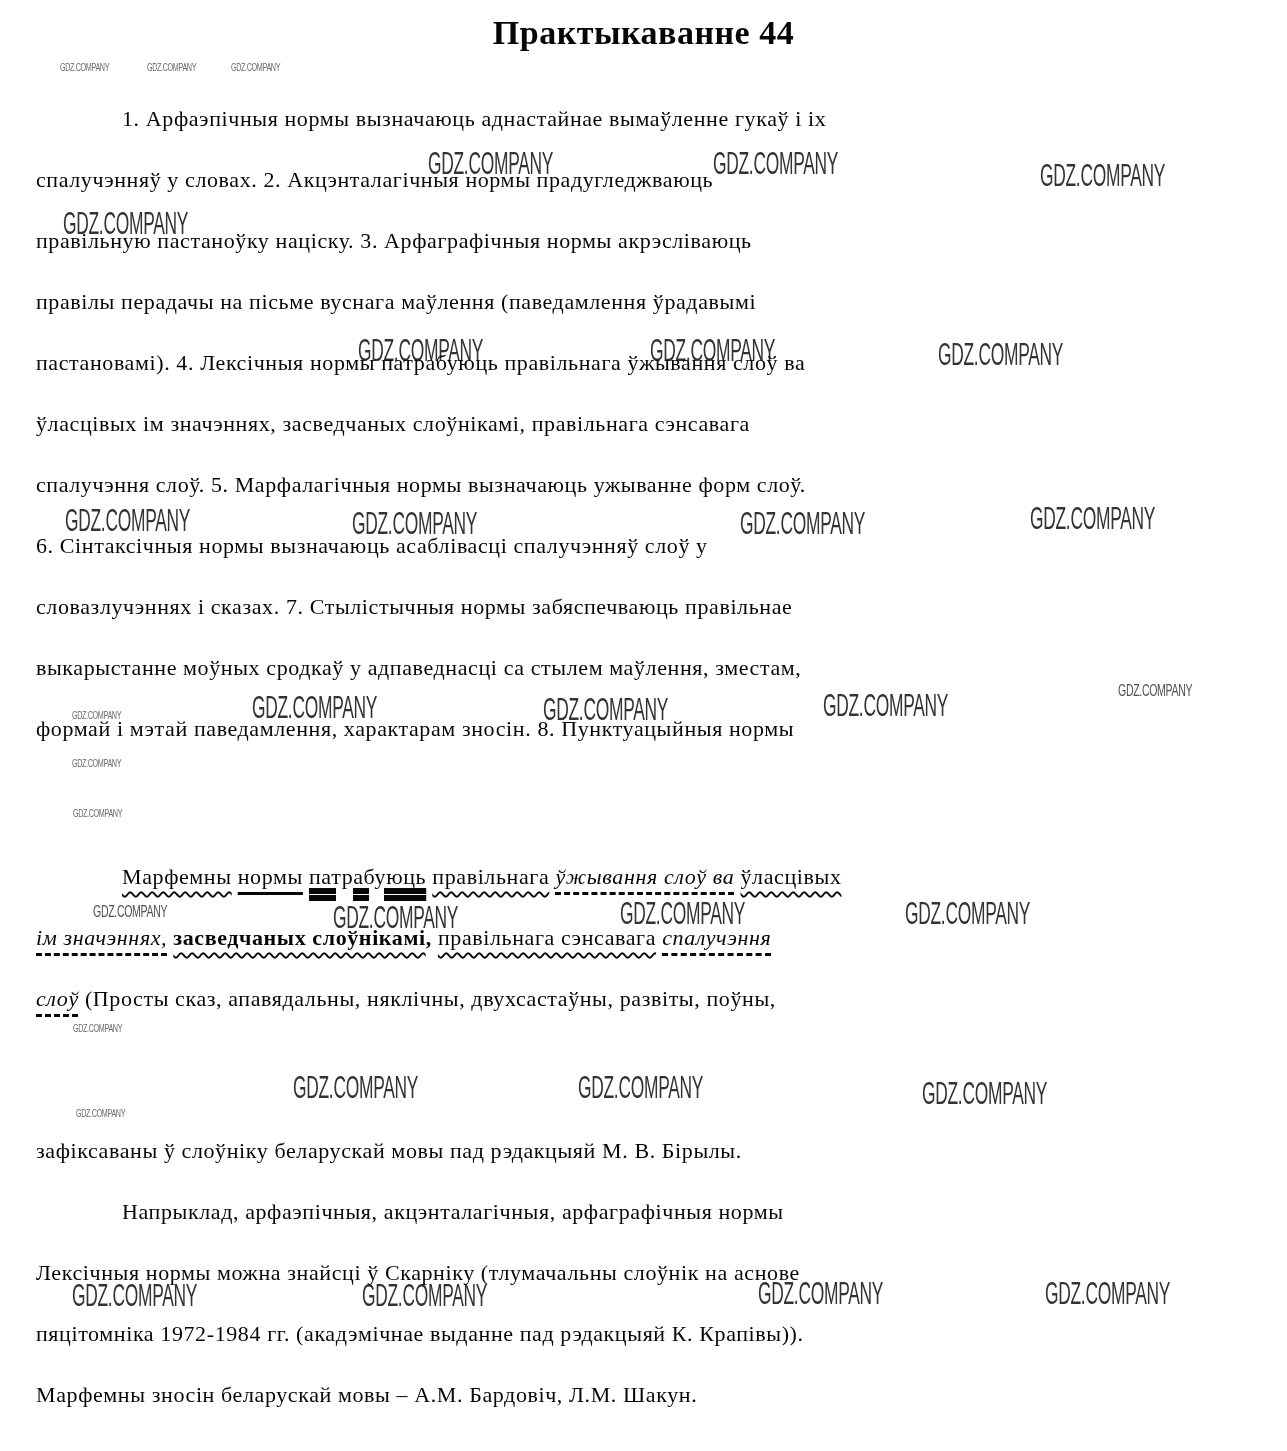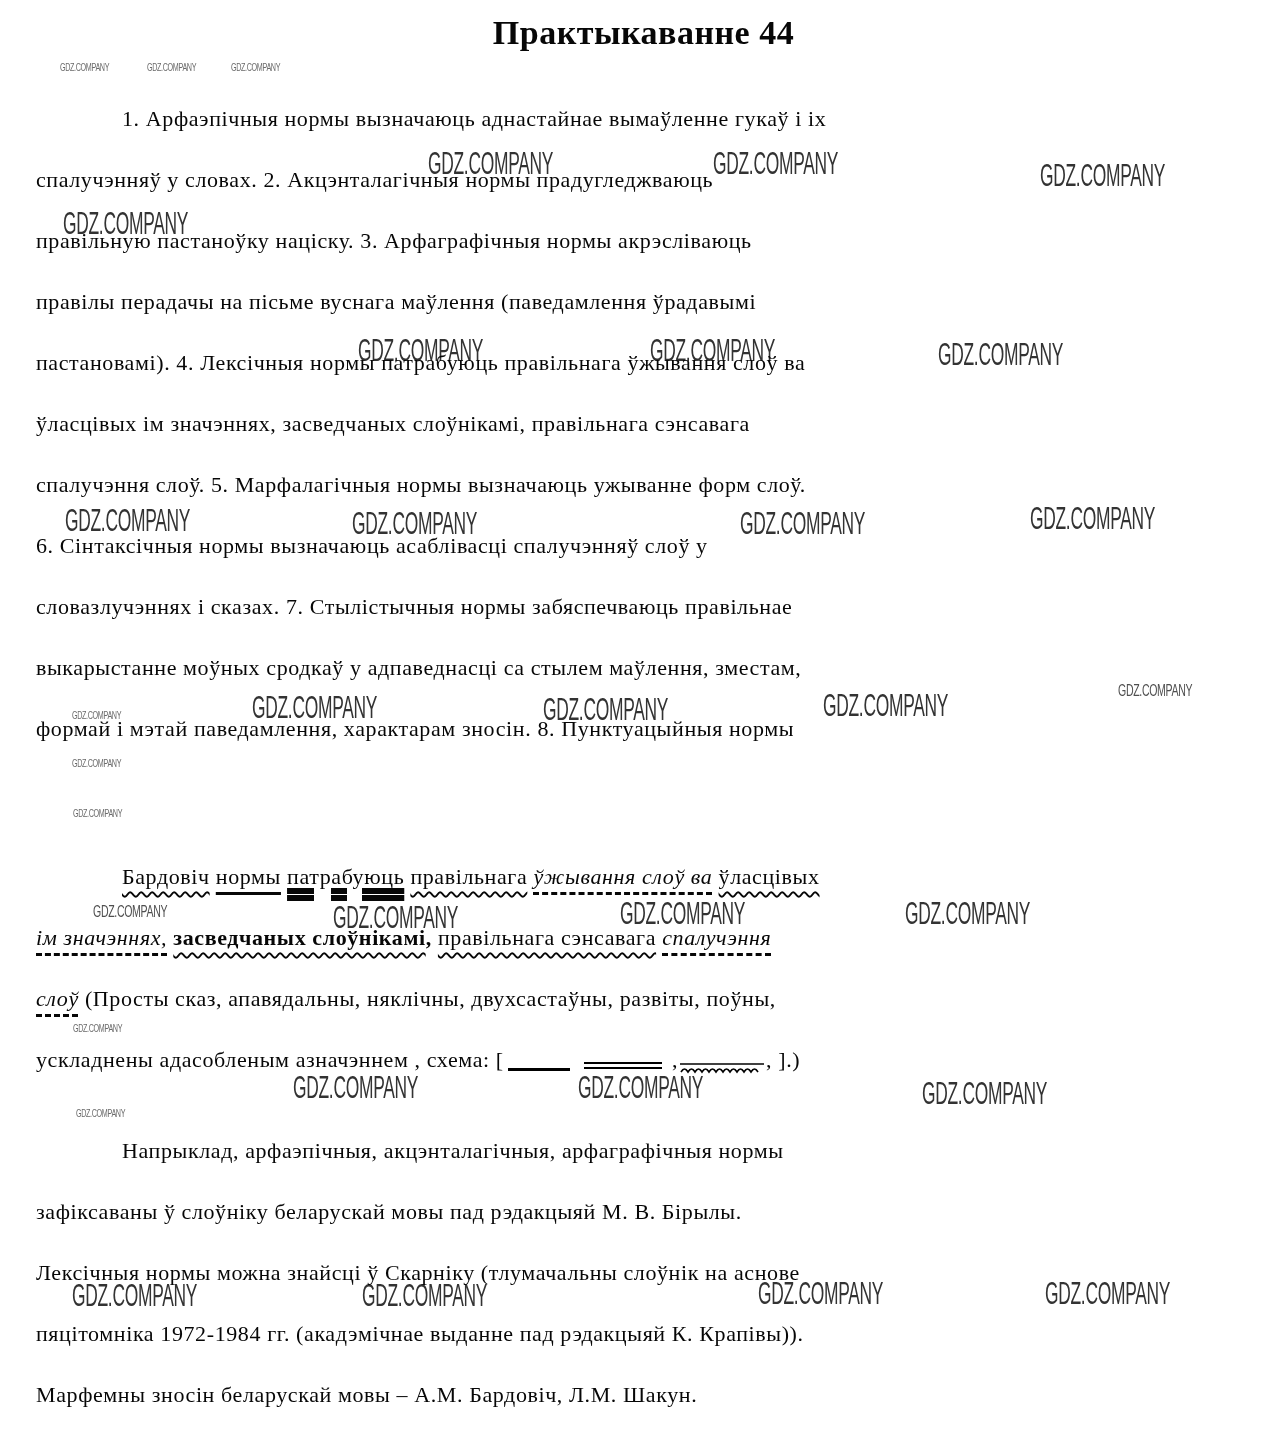--- a/index.html
+++ b/index.html
@@ -92,28 +92,24 @@
       <div class="line">правілы перадачы на пісьме вуснага маўлення (паведамлення ўрадавымі</div>
       <div class="line">пастановамі). 4. Лексічныя нормы патрабуюць правільнага ўжывання слоў ва</div>
       <div class="line">ўласцівых ім значэннях, засведчаных слоўнікамі, правільнага сэнсавага</div>
       <div class="line">спалучэння слоў. 5. Марфалагічныя нормы вызначаюць ужыванне форм слоў.</div>
       <div class="line">6. Сінтаксічныя нормы вызначаюць асаблівасці спалучэнняў слоў у</div>
       <div class="line">словазлучэннях і сказах. 7. Стылістычныя нормы забяспечваюць правільнае</div>
       <div class="line">выкарыстанне моўных сродкаў у адпаведнасці са стылем маўлення, зместам,</div>
       <div class="line">формай і мэтай паведамлення, характарам зносін. 8. Пунктуацыйныя нормы</div>
     </div>
   <div class="para" id="p2">
-      <div class="line indent"><span class="u-wavy">Бардовіч</span><span> </span><span class="u-solid">нормы</span><span> </span><span class="u-double">патрабуюць</span><span> </span><span class="u-wavy">правільнага</span><span> </span><span class="u-dashed">ўжывання слоў ва</span><span> </span><span class="u-wavy">ўласцівых</span></div>
+      <div class="line indent"><span class="u-wavy">Марфемны</span><span> </span><span class="u-solid">нормы</span><span> </span><span class="u-double">патрабуюць</span><span> </span><span class="u-wavy">правільнага</span><span> </span><span class="u-dashed">ўжывання слоў ва</span><span> </span><span class="u-wavy">ўласцівых</span></div>
       <div class="line"><span class="u-dashed">ім значэннях,</span><span> </span><span class="u-wavy bold">засведчаных слоўнікамі</span><span class="bold">,</span><span> </span><span class="u-wavy">правільнага сэнсавага</span><span> </span><span class="u-dashed">спалучэння</span></div>
       <div class="line"><span class="u-dashed">слоў</span><span> (Просты сказ, апавядальны, няклічны, двухсастаўны, развіты, поўны,</span></div>
-      <div class="line"><span>ускладнены адасобленым азначэннем , схема: [</span><span class="blank-solid"></span><span> </span><span class="blank-double"></span><span> ,</span><span class="blank-wavy"><svg width="84" height="13">
-            <line x1="0" y1="2" x2="84" y2="2" stroke="#000" stroke-width="1.6"></line>
-            <path d="M1 10 q3.5 -6 7 0 q3.5 -6 7 0 q3.5 -6 7 0 q3.5 -6 7 0 q3.5 -6 7 0 q3.5 -6 7 0 q3.5 -6 7 0 q3.5 -6 7 0 q3.5 -6 7 0 q3.5 -6 7 0 q3.5 -6 7 0" stroke="#000" stroke-width="1.6" fill="none"></path>
-          </svg></span><span>, </span><span>].)</span></div>
     </div>
   <div class="para" id="p3">
+      <div class="line">зафіксаваны ў слоўніку беларускай мовы пад рэдакцыяй М. В. Бірылы.</div>
       <div class="line indent">Напрыклад, арфаэпічныя, акцэнталагічныя, арфаграфічныя нормы</div>
-      <div class="line">зафіксаваны ў слоўніку беларускай мовы пад рэдакцыяй М. В. Бірылы.</div>
       <div class="line">Лексічныя нормы можна знайсці ў Скарніку (тлумачальны слоўнік на аснове</div>
       <div class="line">пяцітомніка 1972-1984 гг. (акадэмічнае выданне пад рэдакцыяй К. Крапівы)).</div>
       <div class="line">Марфемны зносін беларускай мовы – А.М. Бардовіч, Л.М. Шакун.</div>
     </div>
 </div>
 
 </body></html>

